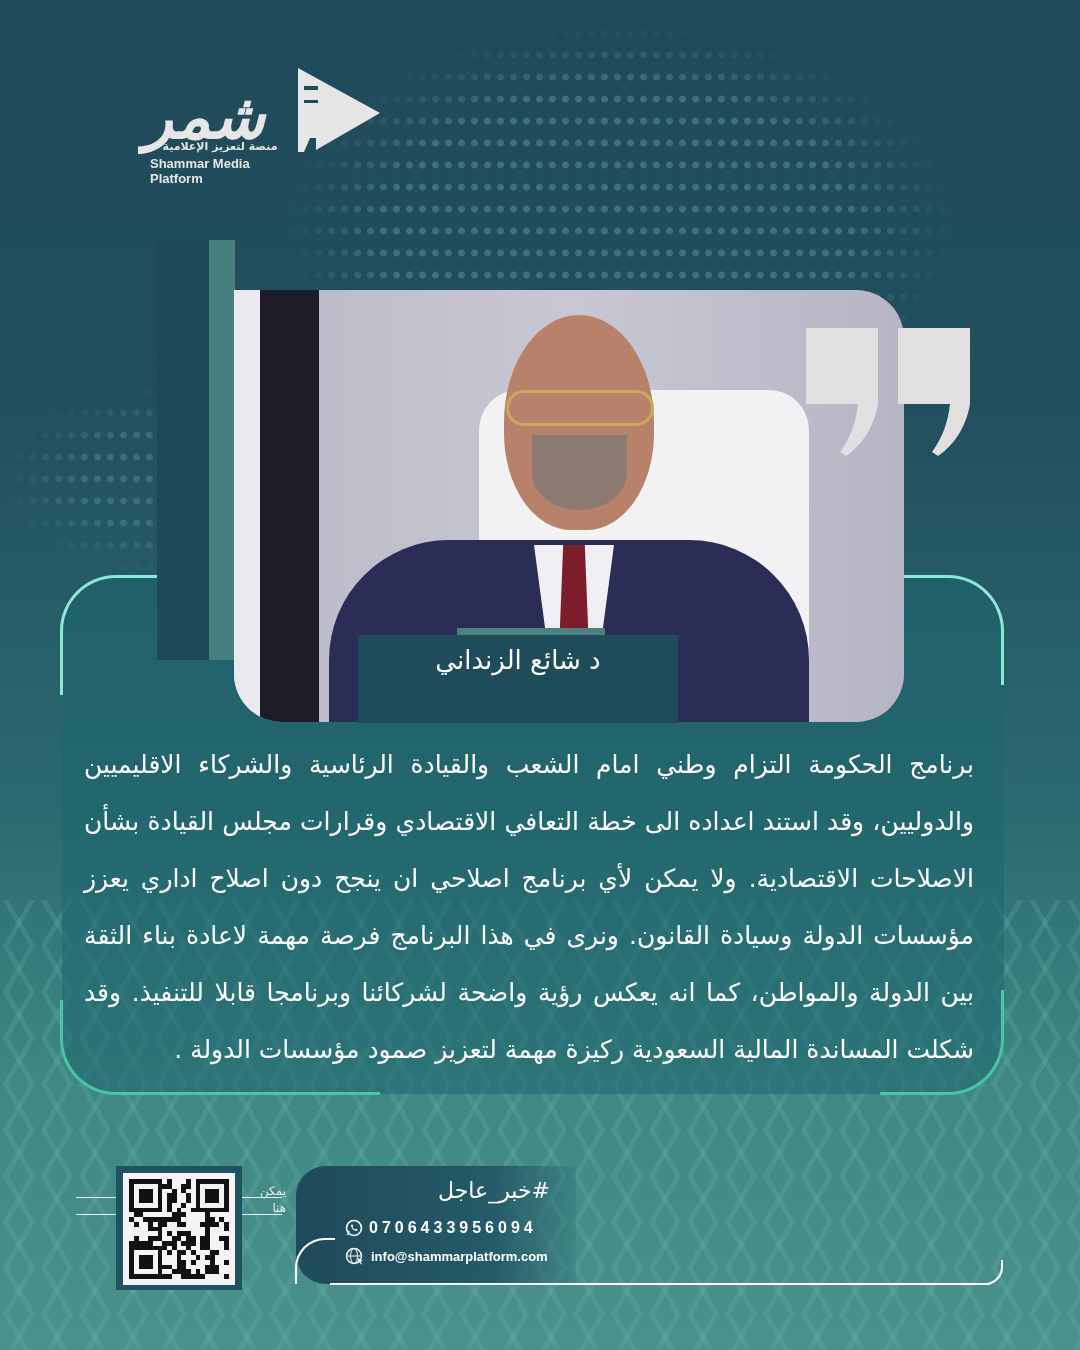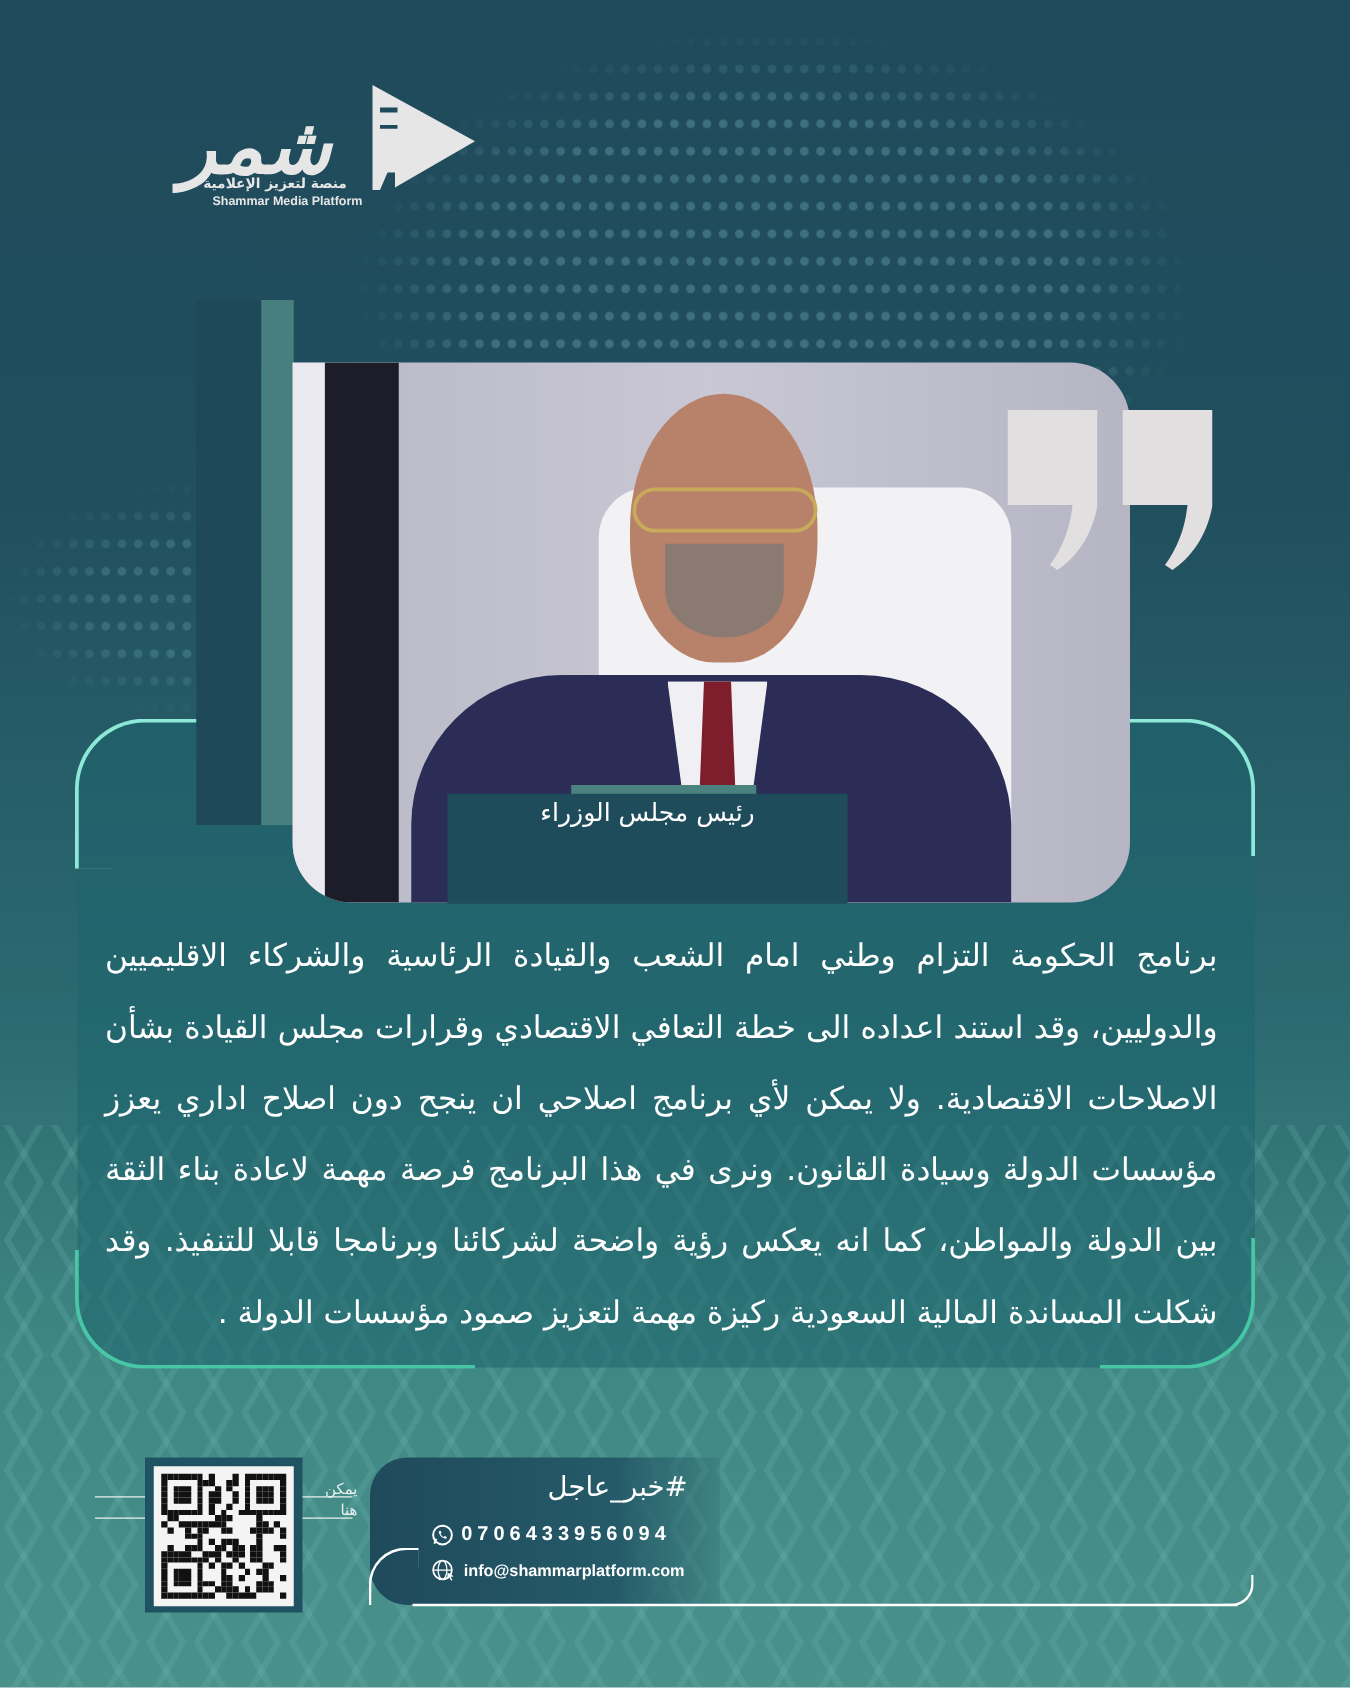--- a/index.html
+++ b/index.html
@@ -35,22 +35,22 @@
     background-size: 38px 46px;
     opacity:0.9;
   }
   
   .logo { position:absolute; left:138px; top:58px; width:250px; height:115px; }
   .logo-tagline-ar {
     position:absolute; left:155px; top:140px; width:130px; text-align:center;
     color:#e6e6e6; font-size:11px; font-weight:bold; direction:rtl;
   }
   .logo-tagline-en {
-    position:absolute; left:150px; top:156px; width:140px; text-align:right;
-    color:#e6e6e6; font-size:10px; font-weight:bold; font-family:"Liberation Sans", sans-serif;
+    position:absolute; left:150px; top:156px; width:140px; text-align:left;
+    color:#e6e6e6; font-size:13px; font-weight:bold; font-family:"Liberation Sans", sans-serif;
   }
   
   .bar-dark { position:absolute; left:157px; top:240px; width:52px; height:420px; background:#1f4858; }
   .bar-light { position:absolute; left:209px; top:240px; width:26px; height:420px; background:#477e7e; }
   
   .photo {
     position:absolute; left:234px; top:290px; width:670px; height:432px;
     border-radius:0 48px 48px 48px; overflow:hidden;
     background: linear-gradient(90deg, #b9b8c6 0%, #c8c7d3 50%, #b6b5c4 100%);
   }
@@ -158,21 +158,21 @@
 
 <svg class="quote" style="left:806px;" viewBox="0 0 72 128">
   <path d="M0 0 H72 V76 C68 100 55 118 40 128 L34 124 C44 110 50 95 52 76 H0 Z" fill="#e2dfe0"></path>
 </svg>
 <svg class="quote" style="left:898px;" viewBox="0 0 72 128">
   <path d="M0 0 H72 V76 C68 100 55 118 40 128 L34 124 C44 110 50 95 52 76 H0 Z" fill="#e2dfe0"></path>
 </svg>
 
 <div class="name-accent"></div>
 <div class="name-plate">
-  <div class="t">رئيس مجلس الوزراء</div>
+  <div class="n">د شائع الزنداني</div>
 </div>
 
 <div class="quote-text">برنامج الحكومة التزام وطني امام الشعب والقيادة الرئاسية والشركاء الاقليميين والدوليين، وقد استند اعداده الى خطة التعافي الاقتصادي وقرارات مجلس القيادة بشأن الاصلاحات الاقتصادية. ولا يمكن لأي برنامج اصلاحي ان ينجح دون اصلاح اداري يعزز مؤسسات الدولة وسيادة القانون. ونرى في هذا البرنامج فرصة مهمة لاعادة بناء الثقة بين الدولة والمواطن، كما انه يعكس رؤية واضحة لشركائنا وبرنامجا قابلا للتنفيذ. وقد شكلت المساندة المالية السعودية ركيزة مهمة لتعزيز صمود مؤسسات الدولة .</div>
 
 <div class="qr-frame"></div>
 <div class="qr">
   <div class="qr-grid" id="qrgrid">
       <span></span>
       <span></span>
       <span></span>

